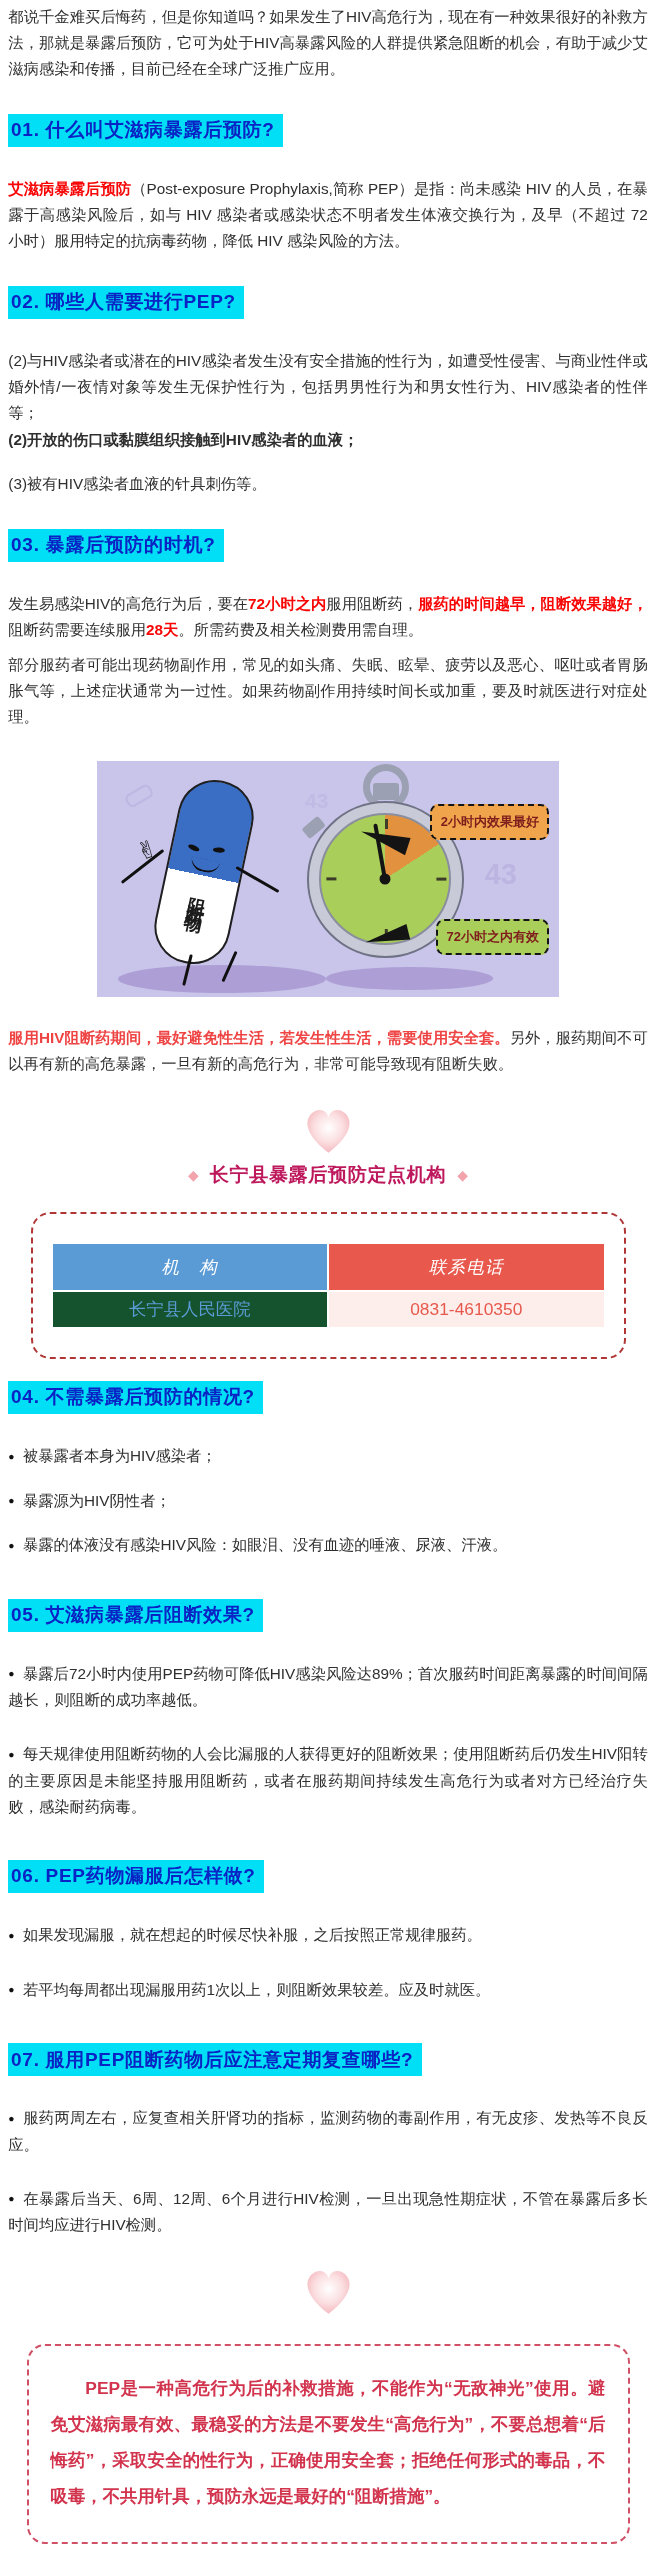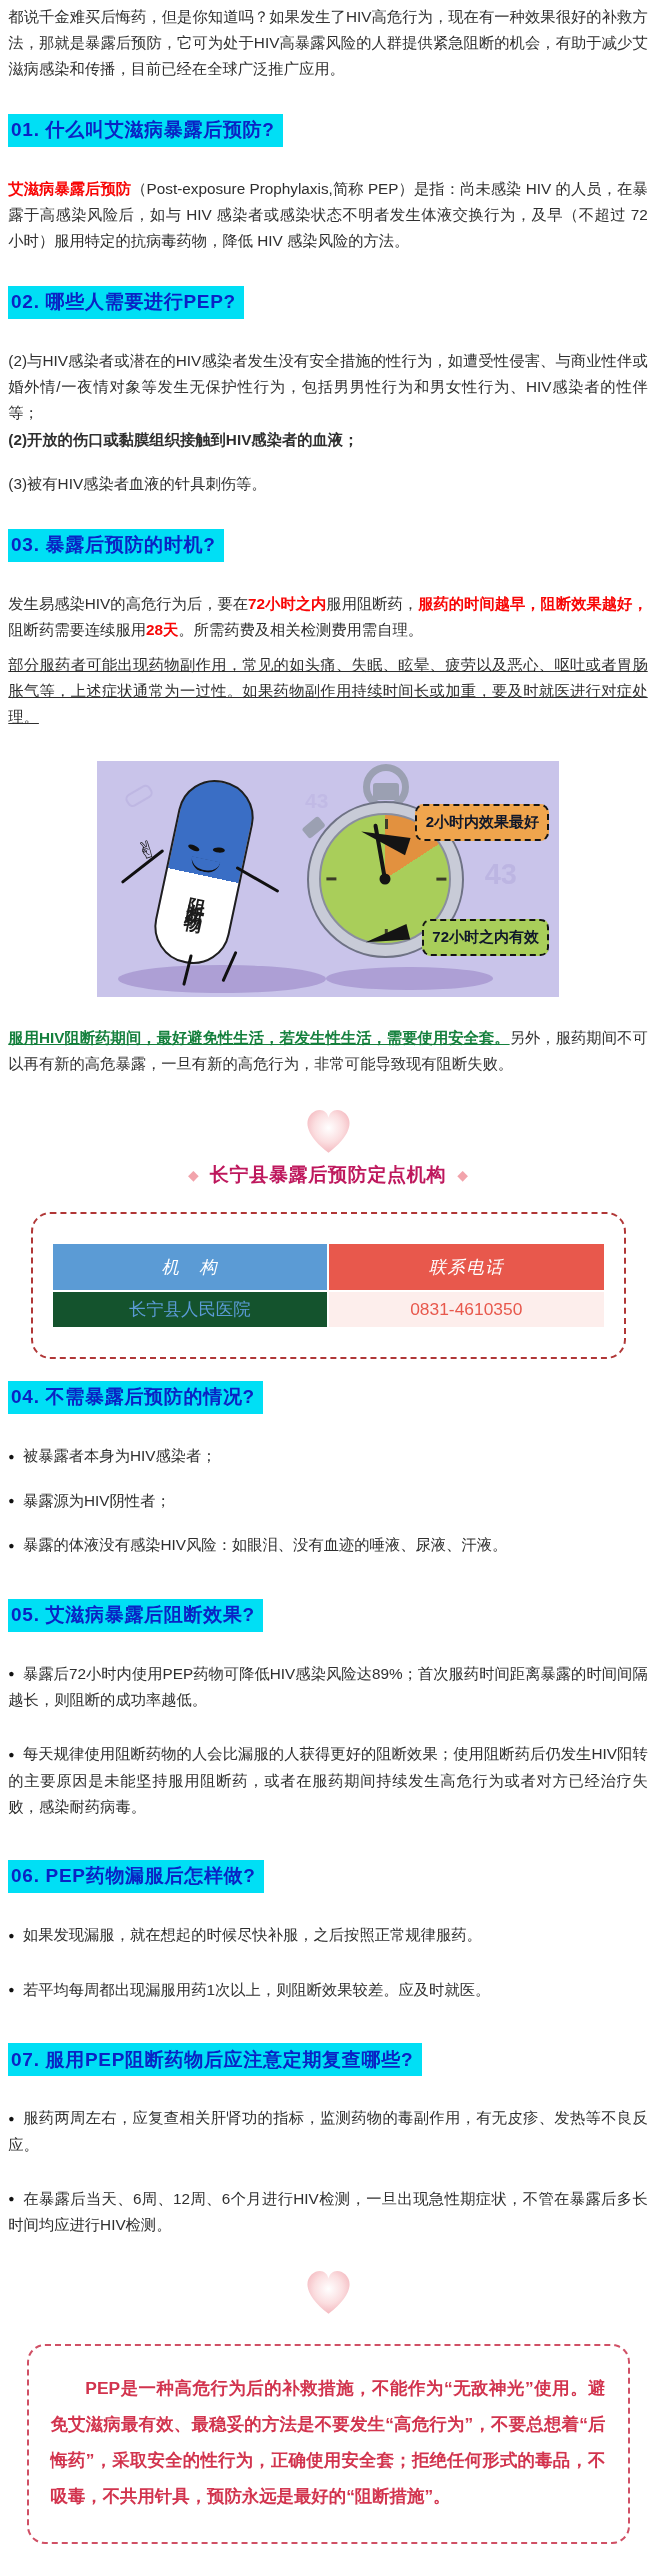--- a/index.html
+++ b/index.html
@@ -6,21 +6,21 @@
   body{
     width:656px;margin:0 auto;
     font-family:"Liberation Sans","DejaVu Sans",sans-serif;
     color:#2f2f2f;
   }
   .page{padding:4.2px 8.3px 28px 8.3px;}
 
   
   .para{font-size:15.3px;line-height:26px;text-align:justify;margin:0 0 9.7px 0;color:#2f2f2f;}
   .red-bold{color:#f80606;font-weight:bold;}
-  .black-bold{color:#15803d;font-weight:bold;text-decoration:underline;}
+  .black-bold{color:#ef4444;font-weight:bold;}
 
   
   .sec-title{
     display:inline-block;
     background:#00dff5;color:#0a23c4;
     font-size:19px;font-weight:bold;
     padding:3.5px 8.3px 3.5px 2.8px;
     margin:22px 0 29px 0;
     letter-spacing:0.7px;
   }
@@ -71,21 +71,21 @@
     position:absolute;left:11.8px;top:11.8px;width:128px;height:128px;border-radius:50%;
     background:conic-gradient(#e2913f 0deg 57deg,#a9ce5a 57deg 360deg);
     border:2.8px solid #8a8e9e;
   }
   .tick{position:absolute;left:50%;top:4.2px;width:2.8px;height:9.7px;background:#3c3c28;transform-origin:50% 60px;}
   .t3{transform:rotate(90deg);} .t6{transform:rotate(180deg);} .t9{transform:rotate(270deg);}
   .hand{position:absolute;left:50%;top:50%;width:4.2px;height:56px;background:#141414;transform-origin:50% 100%;transform:translate(-50%,-100%) rotate(-10deg);border-radius:2.1px;}
   .hub{position:absolute;left:50%;top:50%;width:11px;height:11px;background:#141414;border-radius:50%;transform:translate(-50%,-50%);}
   .callout{
     position:absolute;border:2.8px dashed #141414;border-radius:8.3px;
-    font-size:15px;font-weight:bold;color:#0f172a;padding:7px 8.3px;white-space:nowrap;z-index:3;
+    font-size:13px;font-weight:bold;color:#7f1d1d;padding:7px 8.3px;white-space:nowrap;z-index:3;
   }
   .callout.top{right:9.7px;top:43px;background:#f0a54d;}
   .callout.bottom{right:9.7px;top:158px;background:#a9ce5a;}
   .pointer{position:absolute;width:0;height:0;border-style:solid;z-index:2;}
   .pointer.p1{right:150px;top:69px;border-width:9.7px 49px 9.7px 0;border-color:transparent #141414 transparent transparent;transform:rotate(18deg);}
   .pointer.p2{right:150px;top:168px;border-width:8.3px 44px 8.3px 0;border-color:transparent #141414 transparent transparent;transform:rotate(-14deg);}
 
   
   .heart{display:block;margin:29px auto 7px auto;width:53px;height:49px;}
   .sites-title{display:flex;align-items:center;justify-content:center;gap:11px;margin:4.2px 0 23.6px 0;}
@@ -125,21 +125,21 @@
   <div><span class="sec-title">01. 什么叫艾滋病暴露后预防?</span></div>
   <p class="para"><span class="red-bold">艾滋病暴露后预防</span><span>（Post-exposure Prophylaxis,简称 PEP）是指：尚未感染 HIV 的人员，在暴露于高感染风险后，如与 HIV 感染者或感染状态不明者发生体液交换行为，及早（不超过 72 小时）服用特定的抗病毒药物，降低 HIV 感染风险的方法。</span></p>
 
   <div><span class="sec-title">02. 哪些人需要进行PEP?</span></div>
   <p class="para" style="margin-bottom:1.4px;">(2)与HIV感染者或潜在的HIV感染者发生没有安全措施的性行为，如遭受性侵害、与商业性伴或婚外情/一夜情对象等发生无保护性行为，包括男男性行为和男女性行为、HIV感染者的性伴等；</p>
   <p class="para" style="margin-bottom:18px;font-weight:bold;">(2)开放的伤口或黏膜组织接触到HIV感染者的血液；</p>
   <p class="para">(3)被有HIV感染者血液的针具刺伤等。</p>
 
   <div><span class="sec-title">03. 暴露后预防的时机?</span></div>
   <p class="para"><span>发生易感染HIV的高危行为后，要在</span><span class="red-bold">72小时之内</span><span>服用阻断药，</span><span class="red-bold">服药的时间越早，阻断效果越好，</span><span>阻断药需要连续服用</span><span class="red-bold">28天</span><span>。所需药费及相关检测费用需自理。</span></p>
-  <p class="para" style="text-decoration:underline;">部分服药者可能出现药物副作用，常见的如头痛、失眠、眩晕、疲劳以及恶心、呕吐或者胃肠胀气等，上述症状通常为一过性。如果药物副作用持续时间长或加重，要及时就医进行对症处理。</p>
+  <p class="para" style="">部分服药者可能出现药物副作用，常见的如头痛、失眠、眩晕、疲劳以及恶心、呕吐或者胃肠胀气等，上述症状通常为一过性。如果药物副作用持续时间长或加重，要及时就医进行对症处理。</p>
 
   <div class="illus">
     <div class="deco d1">43</div>
     <div class="deco d2">43</div>
     <div class="deco pillshape"></div>
     <div class="shadow s1"></div>
     <div class="shadow s2"></div>
 
     <div class="pill">
       <div class="pill-eye l"></div>

